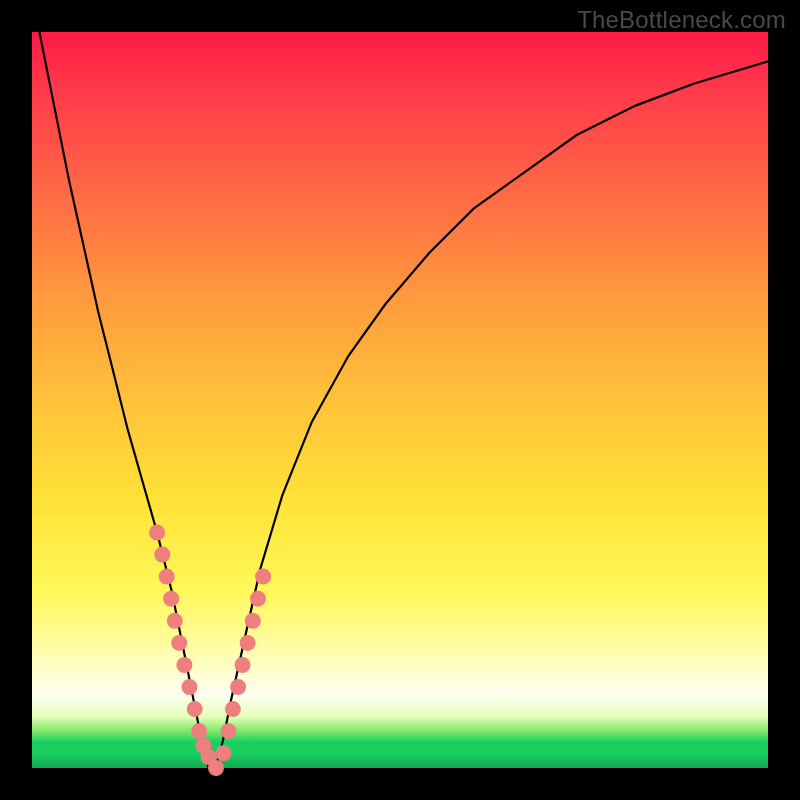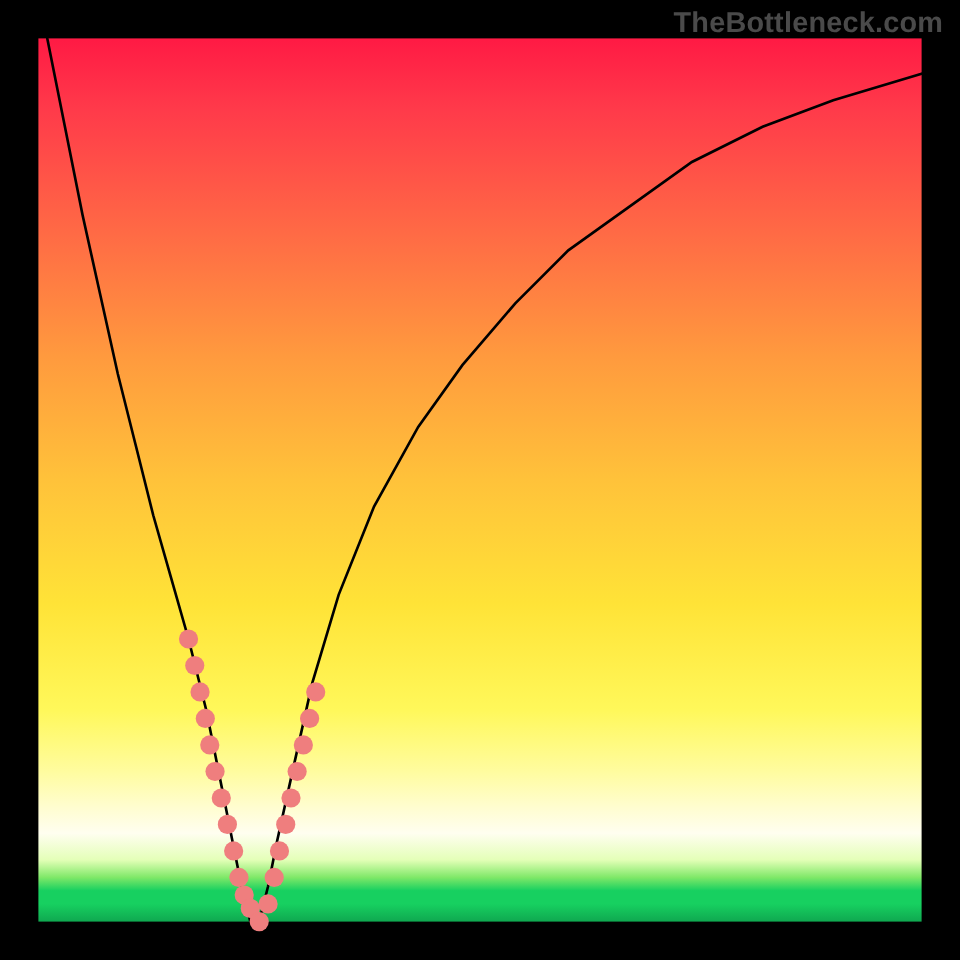--- a/index.html
+++ b/index.html
@@ -42,21 +42,21 @@
       #17d060 98%,
       #0fa850 100%
     );
   }
   .watermark {
     position: absolute;
     top: 6px;
     right: 14px;
     color: #4a4a4a;
     font-size: 24px;
-    font-weight: 700;
+    font-weight: 400;
     letter-spacing: 0.2px;
     margin-left: 28px;
   }
   svg.curve {
     position: absolute;
     top: 0; left: 0;
     width: 736px;
     height: 736px;
     overflow: visible;
   }

